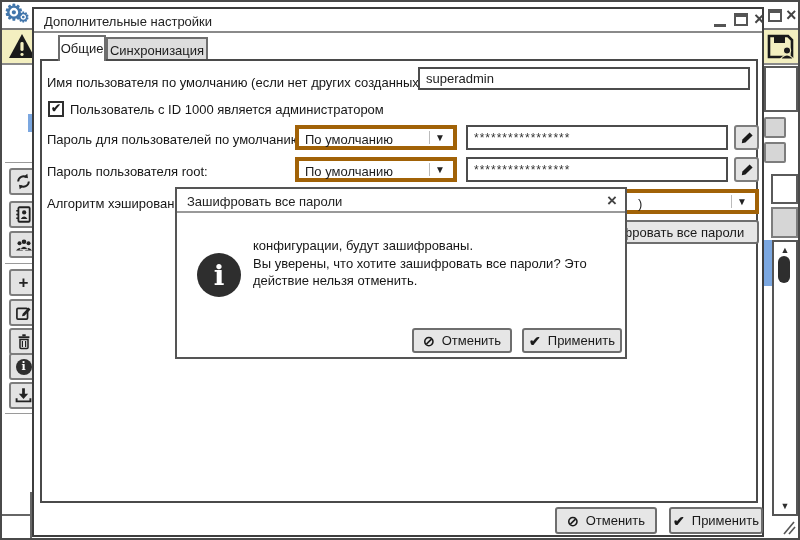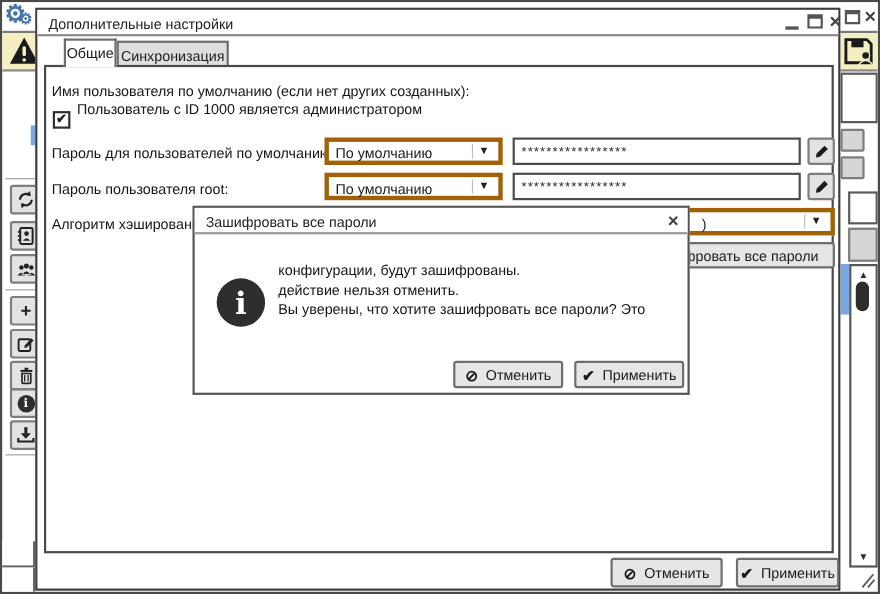--- a/index.html
+++ b/index.html
@@ -180,25 +180,26 @@
     <div class="abs tab tab-active" style="left:24px;top:26px;width:48px;height:26px;">
       <span>Общие</span>
     </div>
     <div class="abs tab tab-idle" style="left:72px;top:28px;width:102px;height:40px;">
       <span>Синхронизация</span>
     </div>
 
     <div class="abs panel" style="left:6px;top:50px;width:718px;height:444px;z-index:2;">
 
       <span class="lbl" style="left:5px;top:14px;">Имя пользователя по умолчанию (если нет других созданных):</span>
+      <input class="abs input" style="left: 376px; top: 6px; width: 332px; height: 23px;" readonly="" value="superadmin">
 
       <div class="abs chk" style="left:6px;top:40px;width:16px;height:16px;">
         <span class="mk">✔</span>
       </div>
-      <span class="lbl" style="left:28px;top:31px;">Пользователь с ID 1000 является администратором</span>
+      <span class="lbl" style="left:28px;top:41px;">Пользователь с ID 1000 является администратором</span>
 
       <span class="lbl" style="left:5px;top:71px;">Пароль для пользователей по умолчанию:</span>
       <div class="abs combo" style="left:253px;top:64px;width:162px;height:25px;">
         <span class="combo-text">По умолчанию</span>
         <span class="combo-arrow">▼</span>
       </div>
       <input class="abs input stars" style="left: 424px; top: 64px; width: 262px; height: 25px;" readonly="" value="*****************">
       <div class="abs editbtn" style="left:692px;top:64px;width:25px;height:25px;">
         <svg width="14" height="14" viewBox="0 0 14 14">
           <path d="M9.6 1.4 L12.6 4.4 L5.4 11.6 L1.8 12.2 L2.4 8.6 Z" fill="#1a1a1a"></path>
@@ -241,22 +242,22 @@
   <div class="abs modal" style="left:173px;top:185px;width:452px;height:172px;">
     <div class="abs m-titlebar">
       <span class="title-text">Зашифровать все пароли</span>
       <span class="m-close">×</span>
     </div>
     <div class="abs info-circle" style="left:20px;top:64px;width:44px;height:44px;">
       <span class="ig" style="font-size:28px;">i</span>
     </div>
     <div class="abs m-text" style="left:76px;top:48px;width:372px;">
       <div>конфигурации, будут зашифрованы.</div>
+      <div>Вы уверены, что хотите зашифровать все пароли? Это</div>
       <div>действие нельзя отменить.</div>
-      <div>Вы уверены, что хотите зашифровать все пароли? Это</div>
     </div>
     <div class="abs btn" style="left:235px;top:139px;width:100px;height:25px;">
       <span class="ico">⊘</span>
       <span>Отменить</span>
     </div>
     <div class="abs btn" style="left:345px;top:139px;width:100px;height:25px;">
       <span class="ico">✔</span>
       <span>Применить</span>
     </div>
   </div>

